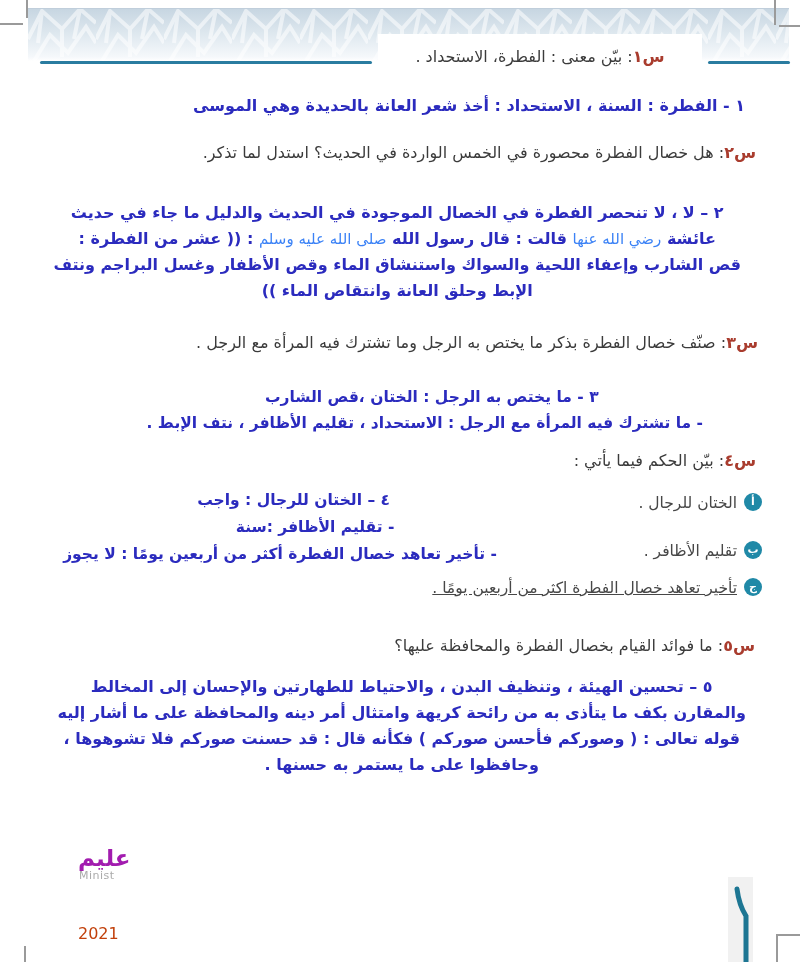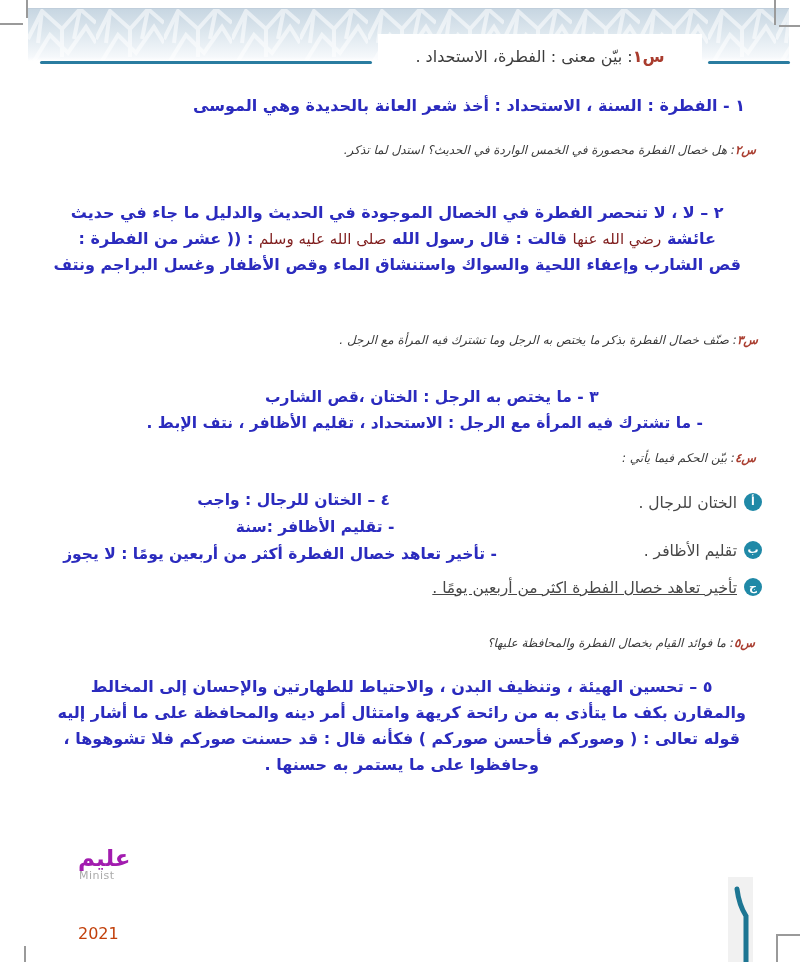--- a/index.html
+++ b/index.html
@@ -19,28 +19,28 @@
   .hrule.right{left:708px;width:82px;}
   .heading-box{
     position:absolute;left:378px;top:34px;width:324px;height:44px;background:#ffffff;
     display:flex;align-items:center;justify-content:center;
     direction:rtl;font-size:16px;color:#3b3b3b;white-space:nowrap;
   }
   .qlabel{color:#a93c2e;font-weight:700;}
   
   .q{
     position:absolute;direction:rtl;text-align:center;white-space:nowrap;
-    font-size:12px;color:#3b3b3b;font-style:italic;
+    font-size:16px;color:#3b3b3b;
   }
   .ans{
     position:absolute;direction:rtl;text-align:center;white-space:nowrap;
     font-size:16px;font-weight:700;color:#2b2bbe;
   }
   .ans .line{line-height:26px;}
-  .thin{font-weight:400;font-size:15px;color:#7f1d1d;}
+  .thin{font-weight:400;font-size:15px;color:#3b82f6;}
   
   .badge{
     position:absolute;width:18px;height:18px;border-radius:50%;
     background:#2089a7;color:#ffffff;font-size:11px;line-height:18px;
     text-align:center;font-weight:700;
   }
   .item{
     position:absolute;direction:rtl;text-align:right;white-space:nowrap;
     font-size:15.5px;color:#474747;
   }
@@ -88,20 +88,21 @@
   <div class="ans" style="top:200px;right:59px;">
     <div class="line">٢ – لا ، لا تنحصر الفطرة في الخصال الموجودة في الحديث والدليل ما جاء في حديث</div>
     <div class="line">
       <span>عائشة</span> 
       <span class="thin">رضي الله عنها</span> 
       <span>قالت : قال رسول الله</span> 
       <span class="thin">صلى الله عليه وسلم</span> 
       <span>: (( عشر من الفطرة :</span>
     </div>
     <div class="line">قص الشارب وإعفاء اللحية والسواك واستنشاق الماء وقص الأظفار وغسل البراجم ونتف</div>
+    <div class="line">الإبط وحلق العانة وانتقاص الماء ))</div>
   </div>
 
   <div class="q" style="top:333px;right:42px;">
     <span class="qlabel">س٣</span><span>: صنّف خصال الفطرة بذكر ما يختص به الرجل وما تشترك فيه المرأة مع الرجل .</span>
   </div>
 
   <div class="ans" style="top:384px;right:83px;font-size:15.5px;">
     <div class="line">٣ - ما يختص به الرجل : الختان ،قص الشارب</div>
     <div class="line" style="padding-left:0;padding-right:14px;">- ما تشترك فيه المرأة مع الرجل : الاستحداد ، تقليم الأظافر ، نتف الإبط .</div>
   </div>

